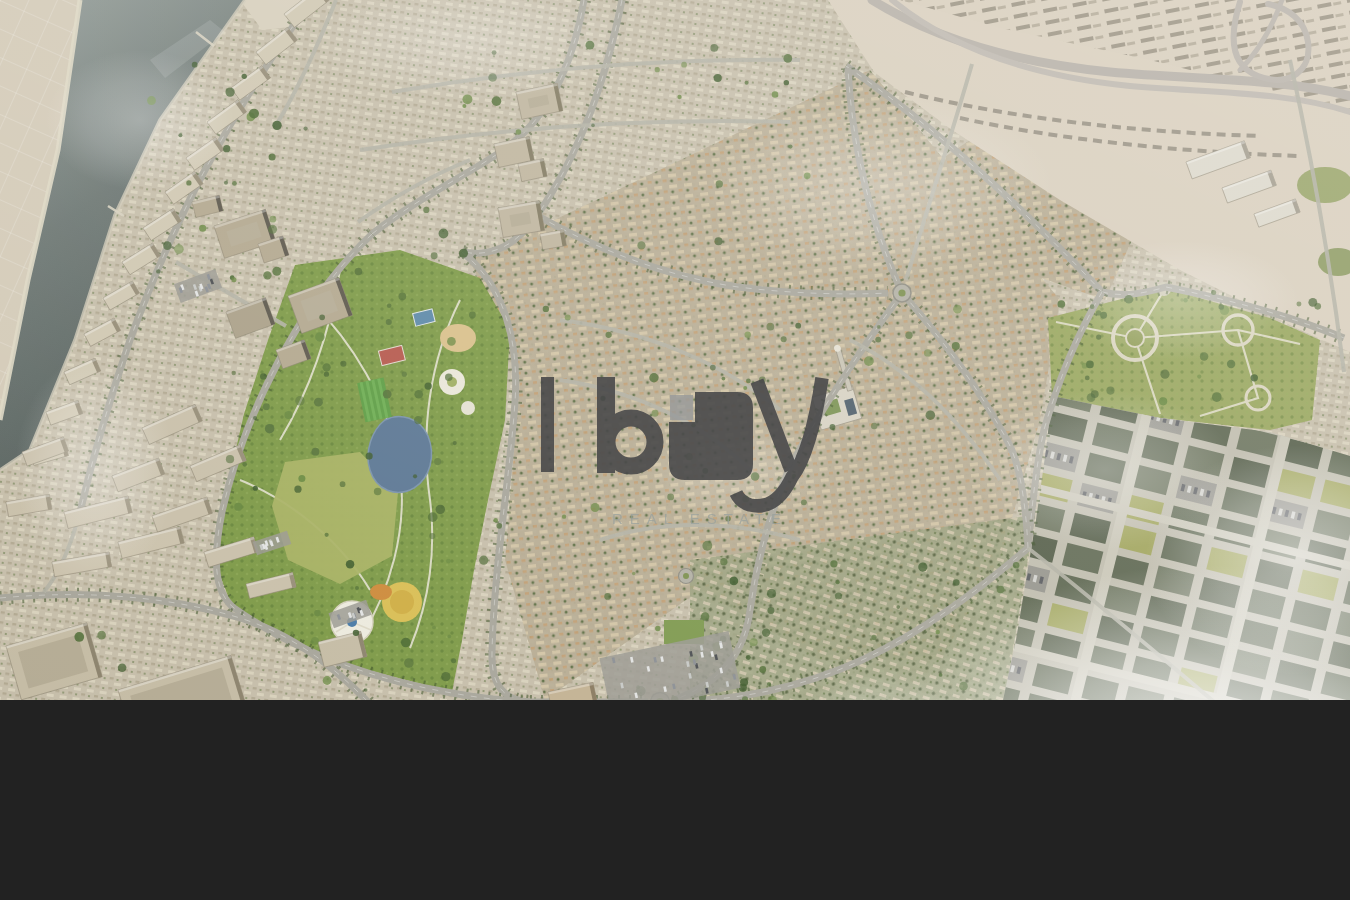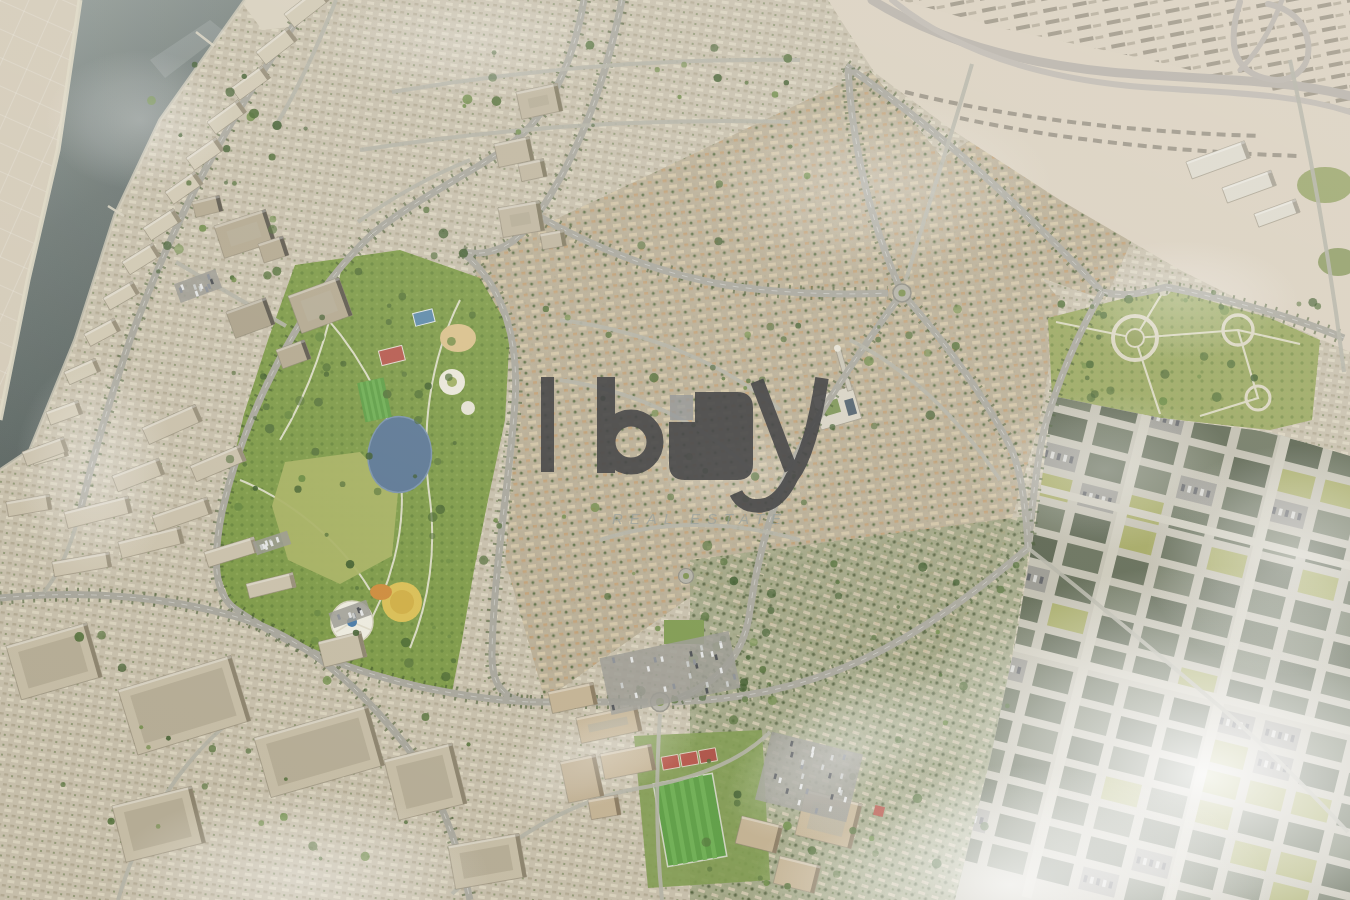--- a/index.html
+++ b/index.html
@@ -1,17 +1,17 @@
 <!DOCTYPE html>
 <html><head>
 <meta charset="utf-8">
 <style>
   html,body{margin:0;padding:0;background:#222;}
-  .stage{position:relative;width:1350px;height:900px;overflow:hidden;background:#c6beaa;
-         font-family:"Liberation Sans", sans-serif;font-style:italic;}
+  .stage{position:relative;width:1350px;height:700px;overflow:hidden;background:#c6beaa;
+         font-family:"Liberation Sans", sans-serif;}
   svg{display:block}
   .visually-hidden{position:absolute;width:1px;height:1px;overflow:hidden;clip:rect(0 0 0 0);white-space:nowrap}
   .tagline{font-family:"Liberation Sans", sans-serif;font-size:15px;letter-spacing:7px;}
 </style>
 </head>
 <body>
 
 <div class="stage">
 <span class="visually-hidden">buy</span>
 

